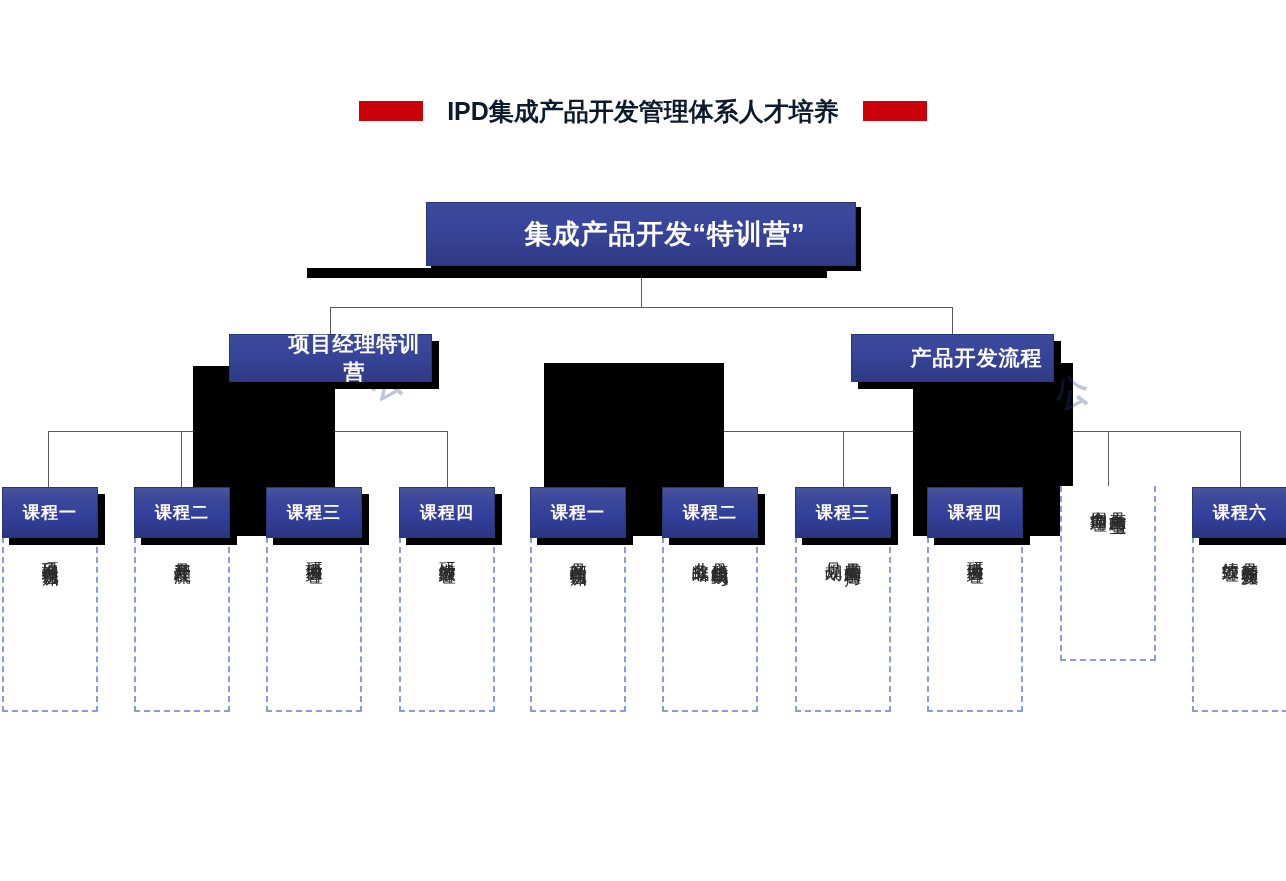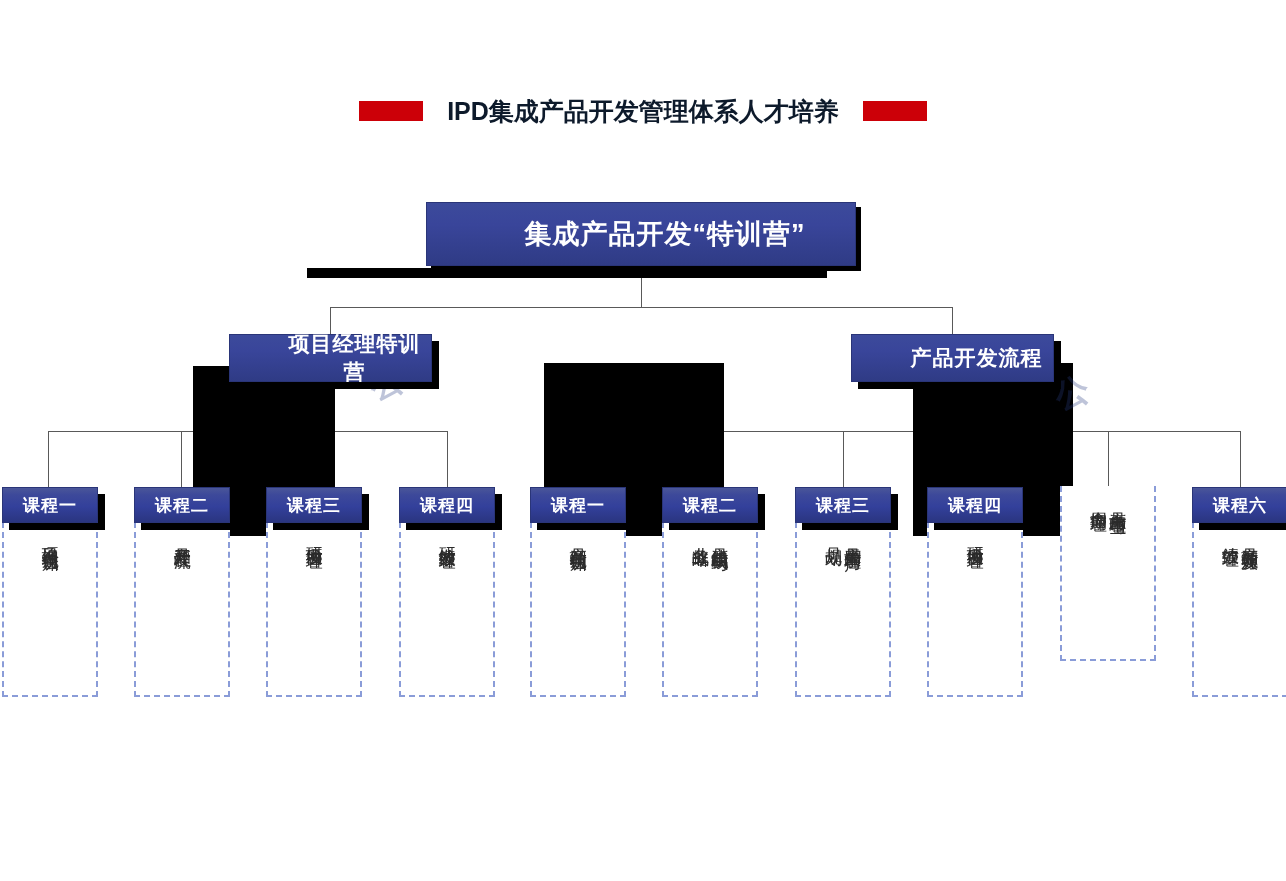--- a/index.html
+++ b/index.html
@@ -88,21 +88,21 @@
 
   
   .leaf {
     position: absolute;
     top: 487px;
     width: 96px;
     z-index: 6;
   }
   .leaf-head {
     position: relative;
-    height: 36px;
+    height: 51px;
     box-sizing: border-box;
     background: linear-gradient(180deg, #4a5699 0%, #3d499a 20%, #33409b 55%, #2a3580 100%);
     color: #ffffff;
     font-size: 17px;
     font-weight: bold;
     display: flex;
     align-items: center;
     justify-content: center;
     letter-spacing: 1px;
     box-shadow: 7px 7px 0 0 #000000;

